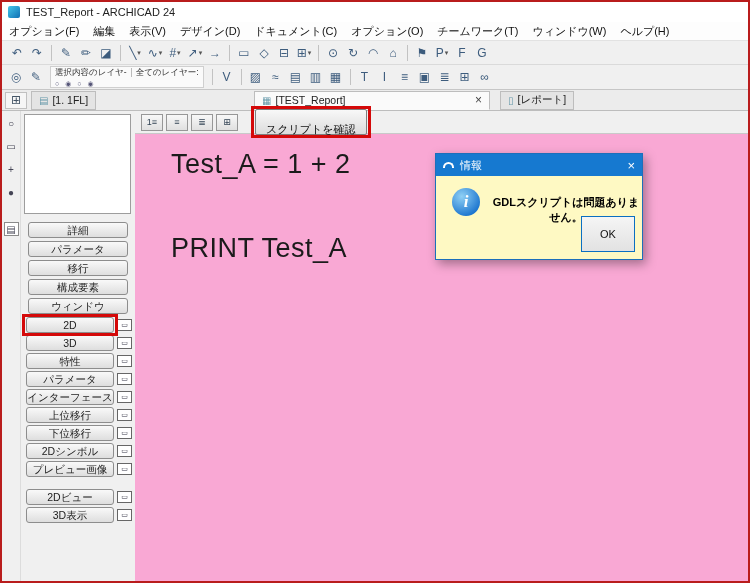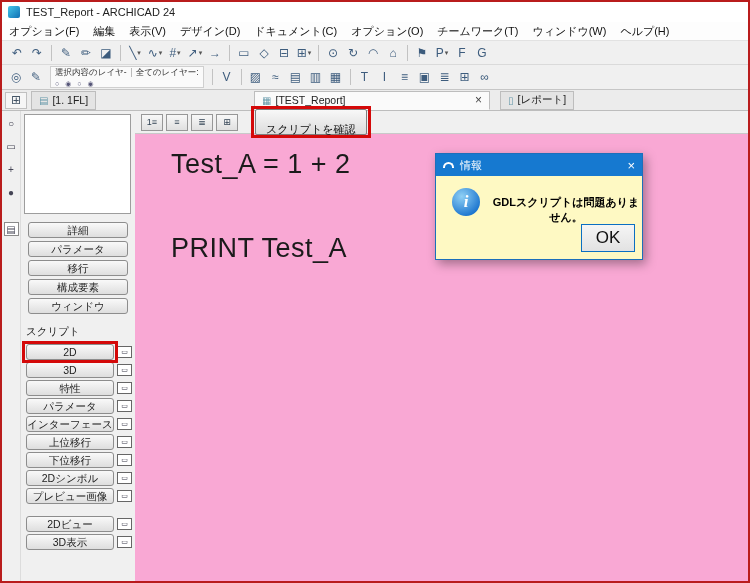--- a/index.html
+++ b/index.html
@@ -58,21 +58,21 @@
   .dialog{position:absolute;left:433px;top:151px;width:208px;height:107px;background:#fef9c3;border:1px solid #1c6fba;box-shadow:3px 4px 10px rgba(0,0,0,.35);z-index:20;}
   .dtitle{height:22px;background:#1679d0;display:flex;align-items:center;padding:0 7px;color:#fff;font-size:11px;}
   .dlogo{width:11px;height:6px;border:2px solid #fff;border-bottom:none;border-radius:11px 11px 0 0;margin-right:6px;}
   .dclose{margin-left:auto;font-size:13px;cursor:default;}
   .dbody{position:relative;height:84px;}
   .info-icon{position:absolute;left:16px;top:12px;width:28px;height:28px;border-radius:50%;
     background:radial-gradient(circle at 35% 30%,#8fd0f5,#1d76cf 75%);color:#fff;
     font-family:"Liberation Serif","DejaVu Serif",serif;font-style:italic;font-weight:bold;font-size:17px;
     display:flex;align-items:center;justify-content:center;}
   .dmsg{position:absolute;left:54px;top:19px;font-size:11px;font-weight:bold;color:#000;text-align:center;}
-  .okbtn{position:absolute;right:7px;bottom:8px;width:54px;height:28px;font-size:17px;color:#111;
+  .okbtn{position:absolute;right:7px;bottom:8px;width:54px;height:36px;font-size:11px;color:#111;
     background:linear-gradient(#f5f5f5,#e2e2e2);border:1px solid #0b6fc2;}
 </style>
 </head>
 <body>
 
 <div class="window">
 
   <div class="titlebar">
     <span class="app-icon"></span>
     <span>TEST_Report - ARCHICAD 24</span>
@@ -201,21 +201,20 @@
 
     <div class="leftpanel">
       <div class="preview"></div>
 
       <button class="pbtn">詳細</button>
       <button class="pbtn">パラメータ</button>
       <button class="pbtn">移行</button>
       <button class="pbtn">構成要素</button>
       <button class="pbtn">ウィンドウ</button>
 
-      <div class="script-label">スクリプト</div>
 
       <div class="srow">
         <button class="pbtn">2D<span class="anno"></span></button>
         <span class="sq">▭</span>
       </div>
       <div class="srow">
         <button class="pbtn">3D</button>
         <span class="sq">▭</span>
       </div>
       <div class="srow">

